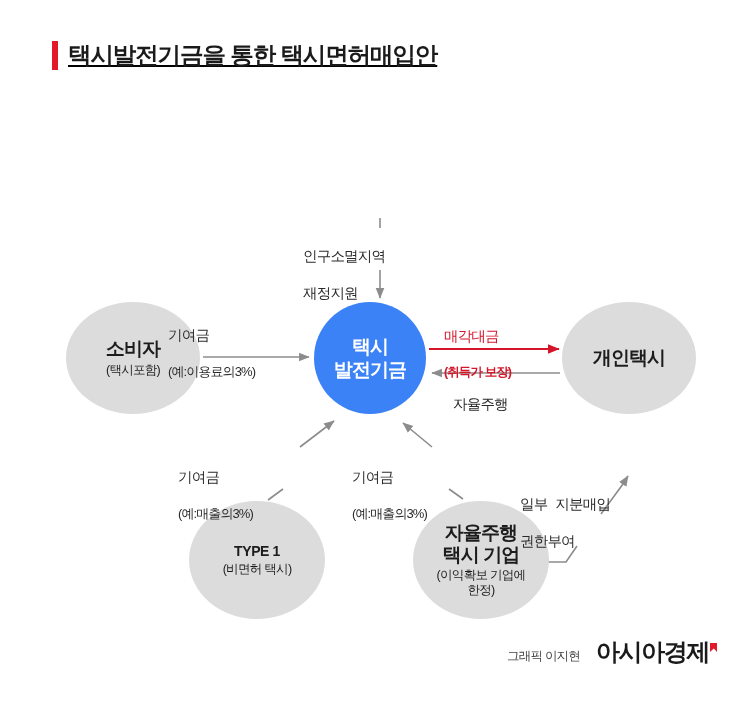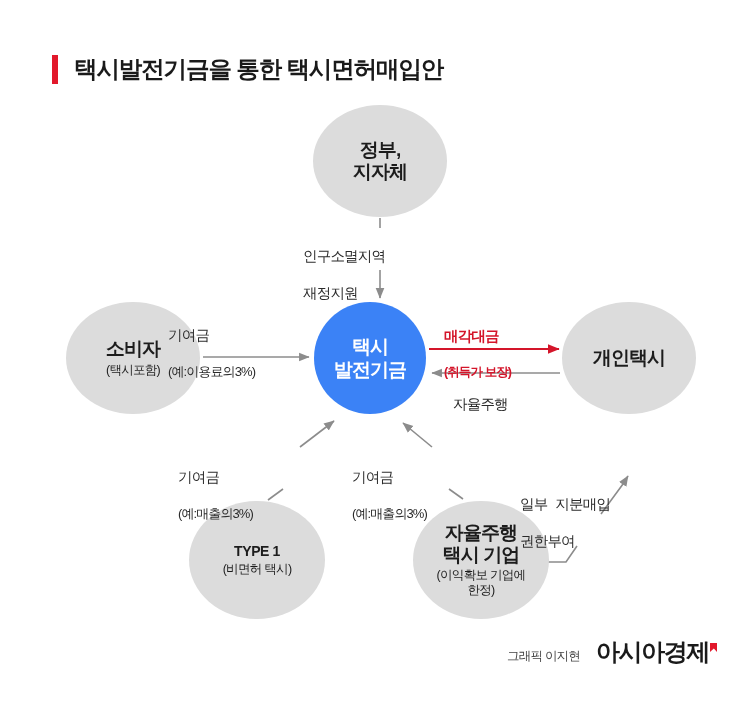--- a/index.html
+++ b/index.html
@@ -18,24 +18,25 @@
   #canvas {
     position: relative;
     width: 745px;
     height: 709px;
   }
 
   
   .title-wrap {
     position: absolute;
     left: 52px;
-    top: 55px;
+    top: 41px;
     display: flex;
     align-items: center;
-    gap: 16px;
+    gap: 10px;
+    text-decoration: underline;
   }
   .title-bar {
     width: 6px;
     height: 29px;
     background: #e2182b;
     flex: 0 0 auto;
   }
   .title-text {
     font-size: 23.5px;
     font-weight: 700;
@@ -115,21 +116,21 @@
   }
   .edge-label .el-sub {
     display: block;
     font-size: 13px;
     font-weight: 400;
     letter-spacing: -0.9px;
   }
   .edge-label.accent, .edge-label.accent .el-main, .edge-label.accent .el-sub {
     color: #d4152a;
   }
-  .edge-label.accent .el-main { font-weight: 700; }
+  .edge-label.accent .el-main { font-weight: 400; }
   .edge-label.accent .el-sub  { font-weight: 700; font-size: 12.5px; }
 
   #lbl-gov-fund   { left: 303px; top: 229px; width: 160px; }
   #lbl-consumer   { left: 168px; top: 308px; width: 162px; }
   #lbl-sale-price { left: 444px; top: 309px; width: 150px; }
   #lbl-license    { left: 453px; top: 377px; width: 132px; }
   #lbl-type1      { left: 178px; top: 450px; width: 152px; }
   #lbl-av         { left: 352px; top: 450px; width: 152px; }
   #lbl-equity     { left: 520px; top: 478px; width: 158px; font-family: Liberation Mono, monospace; }
 
@@ -204,24 +205,20 @@
 
     <line x1="463" y1="499" x2="449" y2="489" stroke="#8c8c8c" stroke-width="1.6"></line>
     <line x1="432" y1="447" x2="403" y2="423" stroke="#8c8c8c" stroke-width="1.6" marker-end="url(#ah-gray)"></line>
 
     <path d="M548,562 L566,562 L577,546" fill="none" stroke="#8c8c8c" stroke-width="1.6"></path>
     <path d="M601,514 L623,484 L628,476" fill="none" stroke="#8c8c8c" stroke-width="1.6" marker-end="url(#ah-gray)"></path>
 
     <line x1="203" y1="357" x2="203" y2="357" stroke="#8c8c8c" stroke-width="0"></line>
   </svg>
 
-  <div class="node gray" id="node-gov">
-    <div class="n-title">정부,
-지자체</div>
-  </div>
 
   <div class="node gray" id="node-consumer">
     <div class="n-title">소비자</div>
     <div class="n-sub">(택시포함)</div>
   </div>
 
   <div class="node accent" id="node-fund">
     <div class="n-title">택시
 발전기금</div>
   </div>

